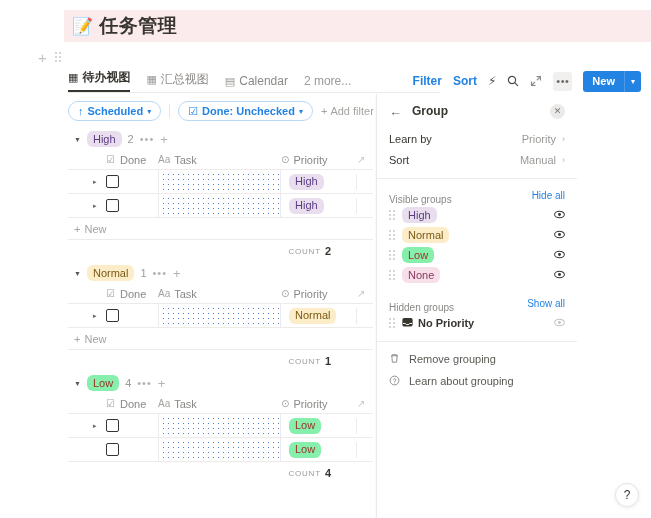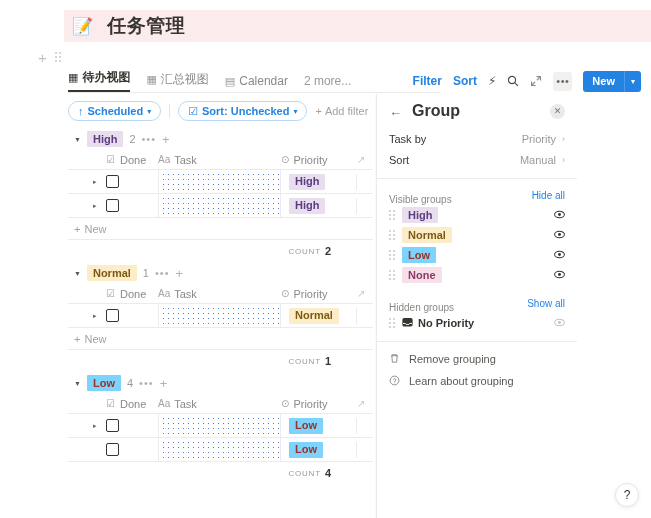--- a/index.html
+++ b/index.html
@@ -18,21 +18,20 @@
     position: absolute; left: 64px; top: 10px;
     width: 587px; height: 32px;
     background: #fcebec;
     display: flex; align-items: center;
     padding-left: 8px;
   }
   .title-emoji { font-size: 17px; line-height: 1; margin-right: 6px; }
   .title-text {
     font-size: 19px; font-weight: bold; color: #37352f;
     letter-spacing: .5px;
-    margin-left: 8px;
   }
 
   
   .addrow { position: absolute; left: 38px; top: 50px; display: flex; align-items: center; gap: 8px; }
   .plus-ic { color: #c4c2bf; font-size: 15px; line-height: 1; }
   .grip-ic {
     width: 8px; height: 11px;
     display: grid; grid-template-columns: 3px 3px; grid-template-rows: 3px 3px 3px;
     gap: 1px;
   }
@@ -65,26 +64,26 @@
   .bar-sep { width: 1px; height: 14px; background: #e6e5e3; }
   .addfilter { display: inline-flex; align-items: center; gap: 3px; color: #a5a39f; font-size: 11px; }
 
   
   .table-area { position: absolute; left: 68px; top: 128px; width: 305px; }
   .grp { margin-bottom: 0; }
   .grp-head { display: flex; align-items: center; gap: 6px; height: 22px; padding-left: 6px; }
   .caret { font-size: 7px; color: #5a5852; }
   .pill {
     display: inline-flex; align-items: center;
-    height: 16px; padding: 0 6px; border-radius: 1px;
-    font-size: 11px; font-weight: bold; line-height: 1;
+    height: 16px; padding: 0 6px; border-radius: 6px;
+    font-size: 11px; font-weight: normal; line-height: 1;
   }
   .pill.high   { background: #e8deee; color: #5b3c83; }
   .pill.normal { background: #fdecc8; color: #7a5b14; }
-  .pill.low    { background: #7dd3fc; color: #9b3226; }
+  .pill.low    { background: #86efac; color: #9b3226; }
   .pill.none   { background: #f7dfe9; color: #8a3b63; }
   .grp-count { color: #9b9a97; font-size: 11px; }
   .grp-dots { color: #b4b2af; font-size: 11px; letter-spacing: 1px; }
   .grp-plus { color: #b4b2af; font-size: 13px; }
 
   .cols {
     display: flex; align-items: center;
     height: 20px; border-bottom: 1px solid #ecebe9;
     color: #8b8986; font-size: 11px;
   }
@@ -116,21 +115,21 @@
   
   .panel {
     position: absolute; left: 376px; top: 94px;
     width: 201px; height: 424px;
     background: #ffffff;
     border-left: 1px solid #ebeae8;
     box-shadow: -1px 0 0 rgba(0,0,0,0.02);
   }
   .p-head { display: flex; align-items: center; height: 34px; padding: 0 12px; }
   .p-back { color: #6b6965; font-size: 13px; margin-right: 10px; }
-  .p-title { font-size: 16px; font-weight: bold; color: #37352f; flex: 1; }
+  .p-title { font-size: 12px; font-weight: bold; color: #37352f; flex: 1; }
   .p-close {
     width: 15px; height: 15px; border-radius: 50%;
     background: #ebeae8; color: #7d7b78; font-size: 9px;
     display: flex; align-items: center; justify-content: center;
   }
   .p-row { display: flex; align-items: center; height: 21px; padding: 0 12px; }
   .p-label { font-size: 11px; color: #37352f; flex: 1; }
   .p-value { font-size: 11px; color: #9b9a97; }
   .p-chev { font-size: 9px; color: #b4b2af; margin-left: 6px; }
   .toggle { width: 26px; height: 14px; border-radius: 7px; background: #e3e2e0; position: relative; }
@@ -209,21 +208,21 @@
 
   <div class="filterbar">
     <div class="chip">
       <span>↑</span>
       <span>Scheduled</span>
       <span class="cv">▾</span>
     </div>
     <div class="bar-sep"></div>
     <div class="chip">
       <span>☑</span>
-      <span>Sort: Unchecked</span>
+      <span>Done: Unchecked</span>
       <span class="cv">▾</span>
     </div>
     <div class="addfilter">
       <span>+</span>
       <span>Add filter</span>
     </div>
   </div>
 
   <div class="toolbar">
     <span class="tb-link">Filter</span>
@@ -397,21 +396,21 @@
     </div>
 
   <div class="panel">
     <div class="p-head">
       <span class="p-back">←</span>
       <span class="p-title">Group</span>
       <span class="p-close">✕</span>
     </div>
 
     <div class="p-row">
-      <span class="p-label">Task by</span>
+      <span class="p-label">Learn by</span>
       <span class="p-value">Priority</span>
       <span class="p-chev">›</span>
     </div>
     <div class="p-row">
       <span class="p-label">Sort</span>
       <span class="p-value">Manual</span>
       <span class="p-chev">›</span>
     </div>
 
     <div class="p-divider"></div>

